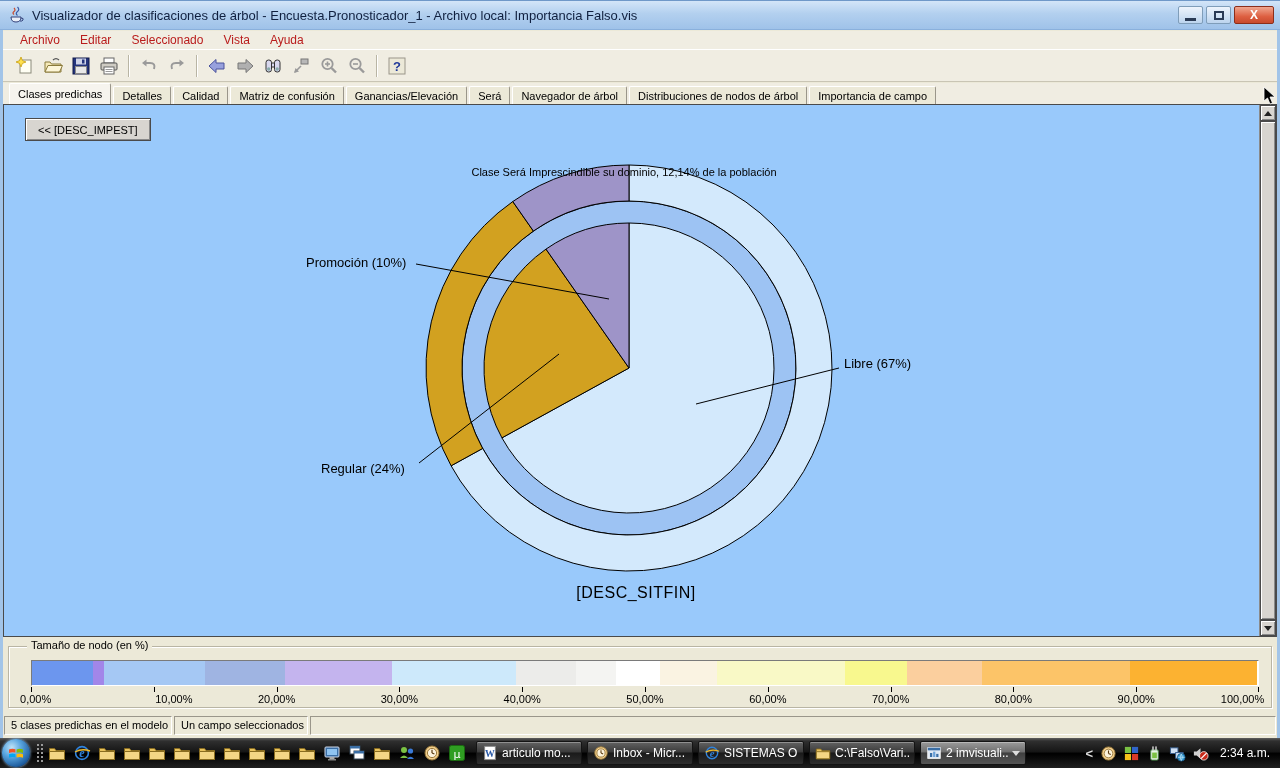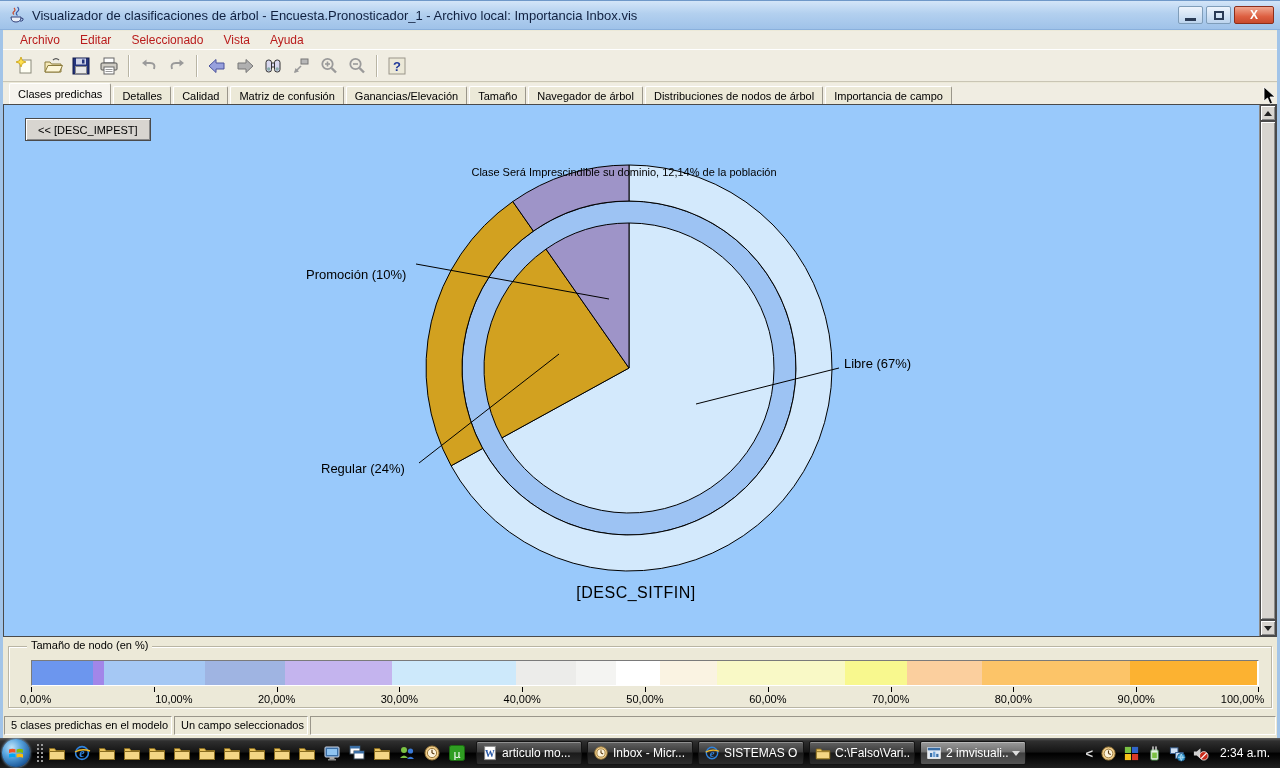--- a/index.html
+++ b/index.html
@@ -125,21 +125,21 @@
 
 <div class="titlebar">
   <span class="app-icon">
     <svg viewBox="0 0 18 18">
         <path d="M6 2 q2 2 0 3.5 q-2 1.5 0 3" fill="none" stroke="#c84a2e" stroke-width="1.2"></path>
         <path d="M9.5 1 q2.5 2.5 0 4.5 q-2.5 2 0 4" fill="none" stroke="#3a5aa8" stroke-width="1.2"></path>
         <path d="M3 11 h10 q0 5 -5 5 q-5 0 -5 -5 z" fill="#e8eef8" stroke="#33417a" stroke-width="1"></path>
         <path d="M13 12 q3 0 2 2 q-0.8 1.5 -3 1" fill="none" stroke="#33417a" stroke-width="1"></path>
       </svg>
   </span>
-  <span class="title-text">Visualizador de clasificaciones de árbol - Encuesta.Pronosticador_1 - Archivo local: Importancia Inbox.vis</span>
+  <span class="title-text">Visualizador de clasificaciones de árbol - Encuesta.Pronosticador_1 - Archivo local: Importancia Falso.vis</span>
   <span class="win-buttons">
     <span class="win-btn">
         <span class="minbar"></span>
       </span>
     <span class="win-btn">
         <span class="maxbox"></span>
       </span>
     <span class="win-btn close">X</span>
   </span>
 </div>
@@ -246,21 +246,21 @@
       </svg>
     </span>
   </div>
 
 <div class="tabbar" id="tabbar">
     <span class="tab active">Clases predichas</span>
     <span class="tab">Detalles</span>
     <span class="tab">Calidad</span>
     <span class="tab">Matriz de confusión</span>
     <span class="tab">Ganancias/Elevación</span>
-    <span class="tab">Tamaño</span>
+    <span class="tab">Será</span>
     <span class="tab">Navegador de árbol</span>
     <span class="tab">Distribuciones de nodos de árbol</span>
     <span class="tab">Importancia de campo</span>
   </div>
 
 <div class="chart-area">
   <svg class="chart-svg" id="chart-svg" viewBox="0 0 1240 531">
       <circle cx="625" cy="263" r="167" fill="#9dc3f3" stroke="#000" stroke-width="1"></circle>
       <path d="M 625 263 L 625 118 A 145 145 0 1 1 497.9355313936398 332.85428274474873 Z" fill="#d3e9fc" stroke="#000" stroke-width="1"></path>
       <path d="M 625 263 L 497.9355313936398 332.85428274474873 A 145 145 0 0 1 541.9973417887844 144.10694414780937 Z" fill="#d2a120" stroke="#000" stroke-width="1"></path>
@@ -269,21 +269,21 @@
       <path d="M 447.10974395109565 360.79599584264815 A 203 203 0 0 1 508.79627850429813 96.54972180693312 L 529.4038350257034 126.06799774264942 A 167 167 0 0 0 478.6567844326748 343.45286357498645 Z" fill="#d2a120" stroke="#000" stroke-width="1"></path>
       <path d="M 508.79627850429813 96.54972180693312 A 203 203 0 0 1 625.0000000000001 60 L 625.0000000000001 96 A 167 167 0 0 0 529.4038350257034 126.06799774264942 Z" fill="#9e94c8" stroke="#000" stroke-width="1"></path>
       <line x1="835" y1="263" x2="692" y2="299" stroke="#000" stroke-width="1"></line>
       <line x1="415" y1="358" x2="555" y2="249" stroke="#000" stroke-width="1"></line>
       <line x1="412" y1="159" x2="605" y2="194" stroke="#000" stroke-width="1"></line>
     </svg>
   <button class="collapse-btn">&lt;&lt; [DESC_IMPEST]</button>
   <div class="chart-caption">Clase Será Imprescindible su dominio, 12,14% de la población</div>
   <div class="seg-label" style="left:840px; top:251px;">Libre (67%)</div>
   <div class="seg-label" style="left:317px; top:356px;">Regular (24%)</div>
-  <div class="seg-label" style="left:302px; top:162px;">Promoción (10%)</div>
+  <div class="seg-label" style="left:302px; top:150px;">Promoción (10%)</div>
   <div class="chart-title">[DESC_SITFIN]</div>
   <div class="vscroll">
     <span class="sb-btn up">
         <span class="sb-tri-up"></span>
       </span>
     <span class="sb-thumb"></span>
     <span class="sb-btn down">
         <span class="sb-tri-down"></span>
       </span>
   </div>

